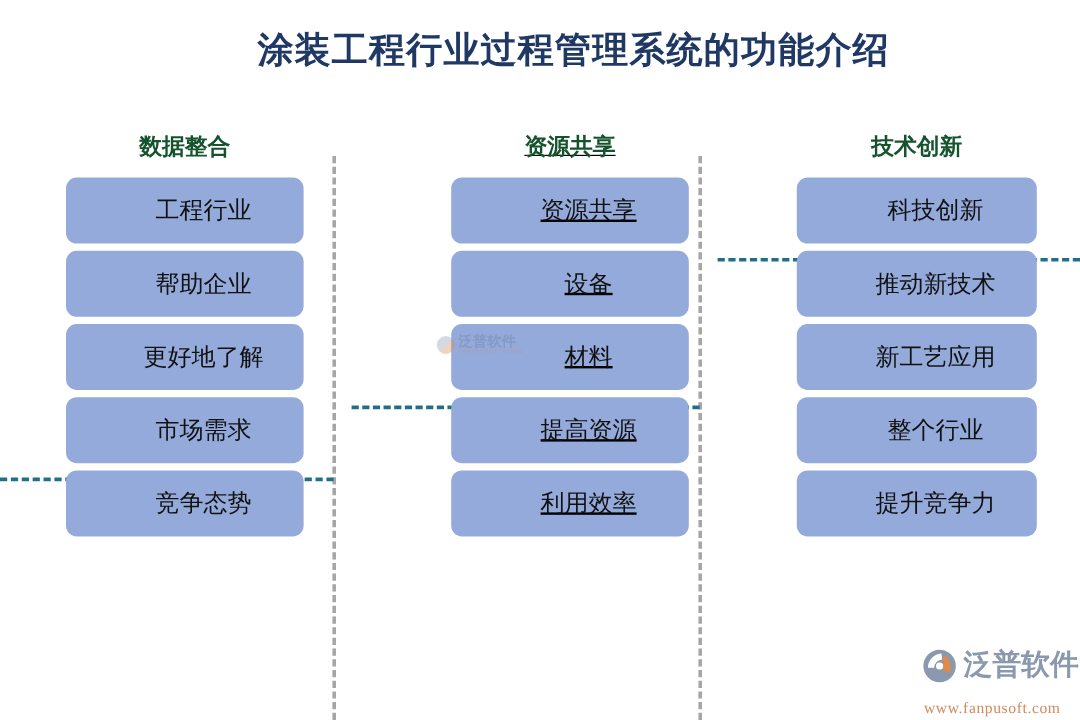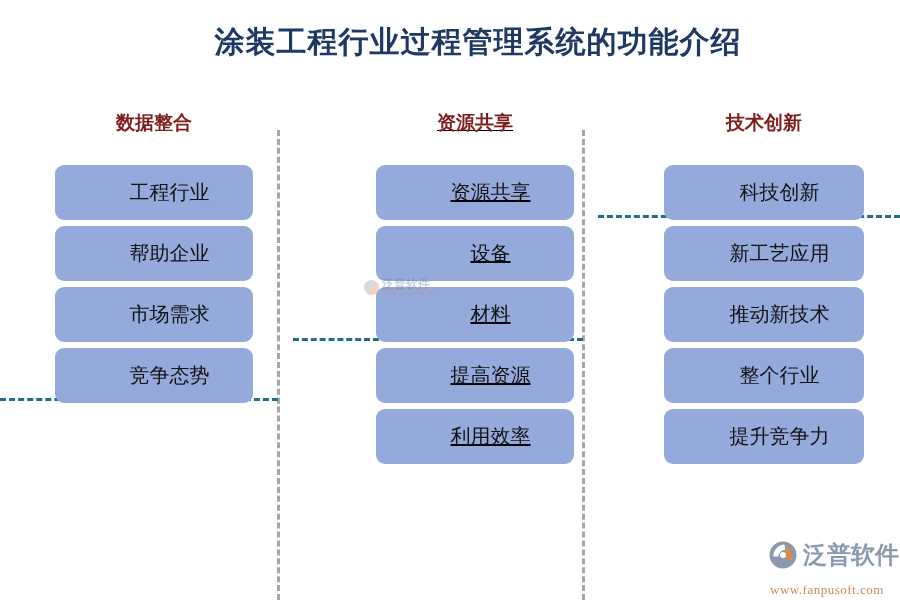--- a/index.html
+++ b/index.html
@@ -65,22 +65,22 @@
     top: 112px;
   }
   #column-0 { left: 55px;  width: 198px; }
   #column-1 { left: 376px; width: 198px; text-decoration: underline; }
   #column-2 { left: 664px; width: 200px; }
 
   .col-header {
     text-align: center;
     font-size: 19px;
     font-weight: bold;
-    color: #7f1d1d;
-    margin: 0 0 31px 0;
+    color: #14532d;
+    margin: 0 0 14px 0;
     line-height: 22px;
     font-family: "Liberation Serif", "DejaVu Serif", serif;
     white-space: nowrap;
   }
 
   .node-box {
     height: 55px;
     margin-bottom: 6px;
     background: #94AADB;
     border-radius: 9px;
@@ -189,38 +189,39 @@
     <div class="wm-text">
       <span class="wm-cn">泛普软件</span>
       <span class="wm-en">FANPU SOFTWARE</span>
     </div>
   </div>
 
   <div class="column" id="column-0">
     <div class="col-header">数据整合</div>
     <div class="node-box">工程行业</div>
     <div class="node-box">帮助企业</div>
+    <div class="node-box">更好地了解</div>
     <div class="node-box">市场需求</div>
     <div class="node-box">竞争态势</div>
   </div>
 
   <div class="column" id="column-1">
     <div class="col-header">资源共享</div>
     <div class="node-box">资源共享</div>
     <div class="node-box">设备</div>
     <div class="node-box">材料</div>
     <div class="node-box">提高资源</div>
     <div class="node-box">利用效率</div>
   </div>
 
   <div class="column" id="column-2">
     <div class="col-header">技术创新</div>
     <div class="node-box">科技创新</div>
+    <div class="node-box">推动新技术</div>
     <div class="node-box">新工艺应用</div>
-    <div class="node-box">推动新技术</div>
     <div class="node-box">整个行业</div>
     <div class="node-box">提升竞争力</div>
   </div>
 
   <div class="h-divider" id="hdiv-1"></div>
   <div class="h-divider" id="hdiv-2"></div>
   <div class="h-divider" id="hdiv-3"></div>
 
   <div class="brand-logo">
     <div class="brand-row">

